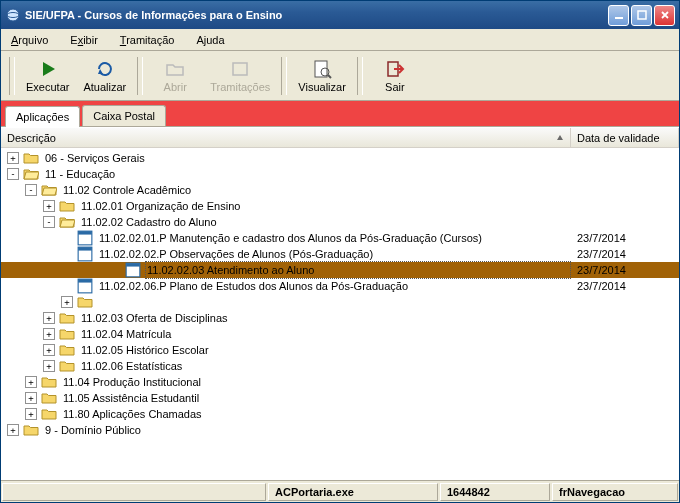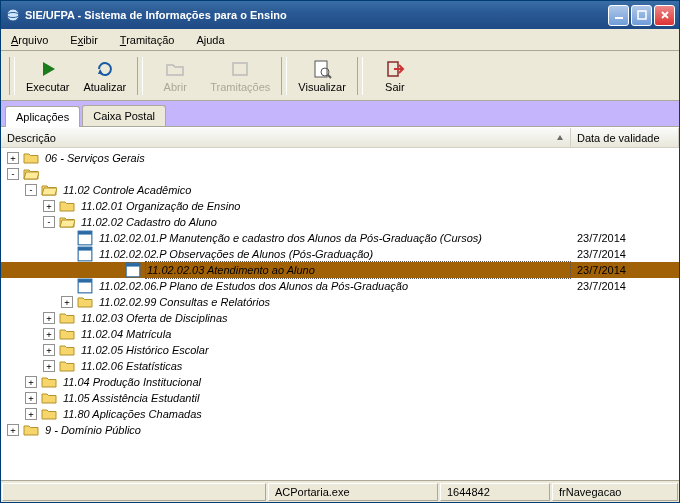--- a/index.html
+++ b/index.html
@@ -14,56 +14,56 @@
 .titlebar .btn svg { width: 10px; height: 10px; }
 .menubar { height: 22px; display: flex; align-items: center; padding: 0 4px; border-bottom: 1px solid #aca899; gap: 10px; background: #ece9d8; }
 .menubar .mi { padding: 2px 6px; cursor: pointer; }
 .mi u { text-decoration: underline; }
 .toolbar { height: 50px; display: flex; align-items: center; padding: 0 4px; border-bottom: 1px solid #aca899; background: #ece9d8; position: relative; }
 .toolbar .sep { width: 6px; height: 38px; border-left: 1px solid #aca899; border-right: 1px solid #fff; margin: 0 4px; }
 .tbtn { display: flex; flex-direction: column; align-items: center; justify-content: center; min-width: 56px; height: 42px; padding: 2px 6px; cursor: pointer; border: 1px solid transparent; }
 .tbtn.disabled { color: #aca899; }
 .tbtn .ic { width: 20px; height: 20px; display: flex; align-items: center; justify-content: center; }
 .tbtn .lb { margin-top: 2px; }
-.tabbar { height: 26px; display: flex; align-items: flex-end; padding: 0 4px 0 4px; background: #c4b5fd; border-bottom: 1px solid #aca899; }
+.tabbar { height: 26px; display: flex; align-items: flex-end; padding: 0 4px 0 4px; background: #ef4444; border-bottom: 1px solid #aca899; }
 .tab { padding: 4px 10px; border: 1px solid #aca899; border-bottom: none; background: #ece9d8; border-top-left-radius: 3px; border-top-right-radius: 3px; margin-right: 2px; cursor: pointer; position: relative; }
 .tab.active { background: #fff; z-index: 2; top: 1px; }
 .content { flex: 1; display: flex; flex-direction: column; background: #ece9d8; padding: 0; }
 .colhdr { height: 21px; display: flex; border-bottom: 1px solid #d4d0c8; border-top: 1px solid #fff; background: linear-gradient(#fafafa,#e9e7da); }
 .colhdr .col { padding: 3px 6px; border-right: 1px solid #d4d0c8; display: flex; align-items: center; justify-content: space-between; }
 .colhdr .col.desc { flex: 1; }
 .colhdr .col.date { width: 108px; }
 .tree { flex: 1; background: #fff; overflow: auto; padding-top: 2px; }
 .row { display: flex; align-items: center; height: 16px; line-height: 16px; white-space: nowrap; }
 .row.selected { background: #a16207; padding-left: 48px; }
 .row .ind { display: inline-block; }
 .row .tg { width: 12px; height: 12px; border: 1px solid #919191; display: inline-flex; align-items: center; justify-content: center; margin-right: 4px; font-size: 9px; background: #fff; cursor: pointer; line-height: 1; font-family: monospace; }
 .row .sp { display: inline-block; width: 16px; }
 .row .ic { width: 16px; height: 14px; display: inline-flex; align-items: center; justify-content: center; margin-right: 4px; }
-.row .lbl { display: inline-block; flex: 1; cursor: default; padding: 0 2px; font-style: italic; }
+.row .lbl { display: inline-block; flex: 1; cursor: default; padding: 0 2px; }
 .row.selected .lbl { border: 1px dotted #555; padding: 0 1px; }
 .row .dt { width: 108px; text-align: left; padding: 0 6px; }
 .statusbar { height: 22px; border-top: 1px solid #aca899; display: flex; align-items: center; background: #ece9d8; }
-.statusbar .cell { height: 18px; border: 1px solid #aca899; border-top-color: #fff; border-left-color: #fff; margin: 6px 1px; padding: 1px 6px; display: flex; align-items: center; }
+.statusbar .cell { height: 18px; border: 1px solid #aca899; border-top-color: #fff; border-left-color: #fff; margin: 6px 1px; padding: 1px 6px; display: flex; align-items: center; font-weight: bold; }
 
 .sort-arrow { width: 8px; height: 8px; }
 </style>
 </head>
 <body>
 
 <div class="window">
 
   <div class="titlebar">
     <span class="icon">
       <svg viewBox="0 0 16 16">
           <circle cx="8" cy="8" r="6" fill="#cfe6ff" stroke="#2a5a95"></circle>
           <ellipse cx="8" cy="8" rx="6" ry="2.5" fill="none" stroke="#2a5a95"></ellipse>
         </svg>
     </span>
-    <span class="title">SIE/UFPA - Sistema de Informações para o Ensino</span>
+    <span class="title">SIE/UFPA - Cursos de Informações para o Ensino</span>
     <span class="ctrls">
       <span class="btn">
           <svg viewBox="0 0 10 10">
             <rect x="1" y="7" width="8" height="2" fill="#fff"></rect>
           </svg>
         </span>
       <span class="btn">
           <svg viewBox="0 0 10 10">
             <rect x="1" y="1" width="8" height="8" fill="none" stroke="#fff" stroke-width="1.5"></rect>
           </svg>
@@ -171,20 +171,21 @@
         </div>
         <div class="row">
           <span class="ind" style="width: 6px;"></span>
           <span class="tg">-</span>
           <span class="ic">
             <svg viewBox="0 0 16 14">
               <path d="M1 3h5l1.5 1.5H15V12H1z" fill="#f6d66a" stroke="#b3922a"></path>
               <path d="M1 12L3 5h13l-2 7z" fill="#ffec9a" stroke="#b3922a"></path>
             </svg>
           </span>
+          <span class="lbl">11 - Educação</span>
           <span class="dt"></span>
         </div>
         <div class="row">
           <span class="ind" style="width: 24px;"></span>
           <span class="tg">-</span>
           <span class="ic">
             <svg viewBox="0 0 16 14">
               <path d="M1 3h5l1.5 1.5H15V12H1z" fill="#f6d66a" stroke="#b3922a"></path>
               <path d="M1 12L3 5h13l-2 7z" fill="#ffec9a" stroke="#b3922a"></path>
             </svg>
@@ -264,21 +265,20 @@
           <span class="dt">23/7/2014</span>
         </div>
         <div class="row">
           <span class="ind" style="width: 60px;"></span>
           <span class="tg">+</span>
           <span class="ic">
             <svg viewBox="0 0 16 14">
               <path d="M1 3h5l1.5 1.5H15V12H1z" fill="#f6d66a" stroke="#b3922a"></path>
             </svg>
           </span>
-          <span class="lbl">11.02.02.99 Consultas e Relatórios</span>
           <span class="dt"></span>
         </div>
         <div class="row">
           <span class="ind" style="width: 42px;"></span>
           <span class="tg">+</span>
           <span class="ic">
             <svg viewBox="0 0 16 14">
               <path d="M1 3h5l1.5 1.5H15V12H1z" fill="#f6d66a" stroke="#b3922a"></path>
             </svg>
           </span>

